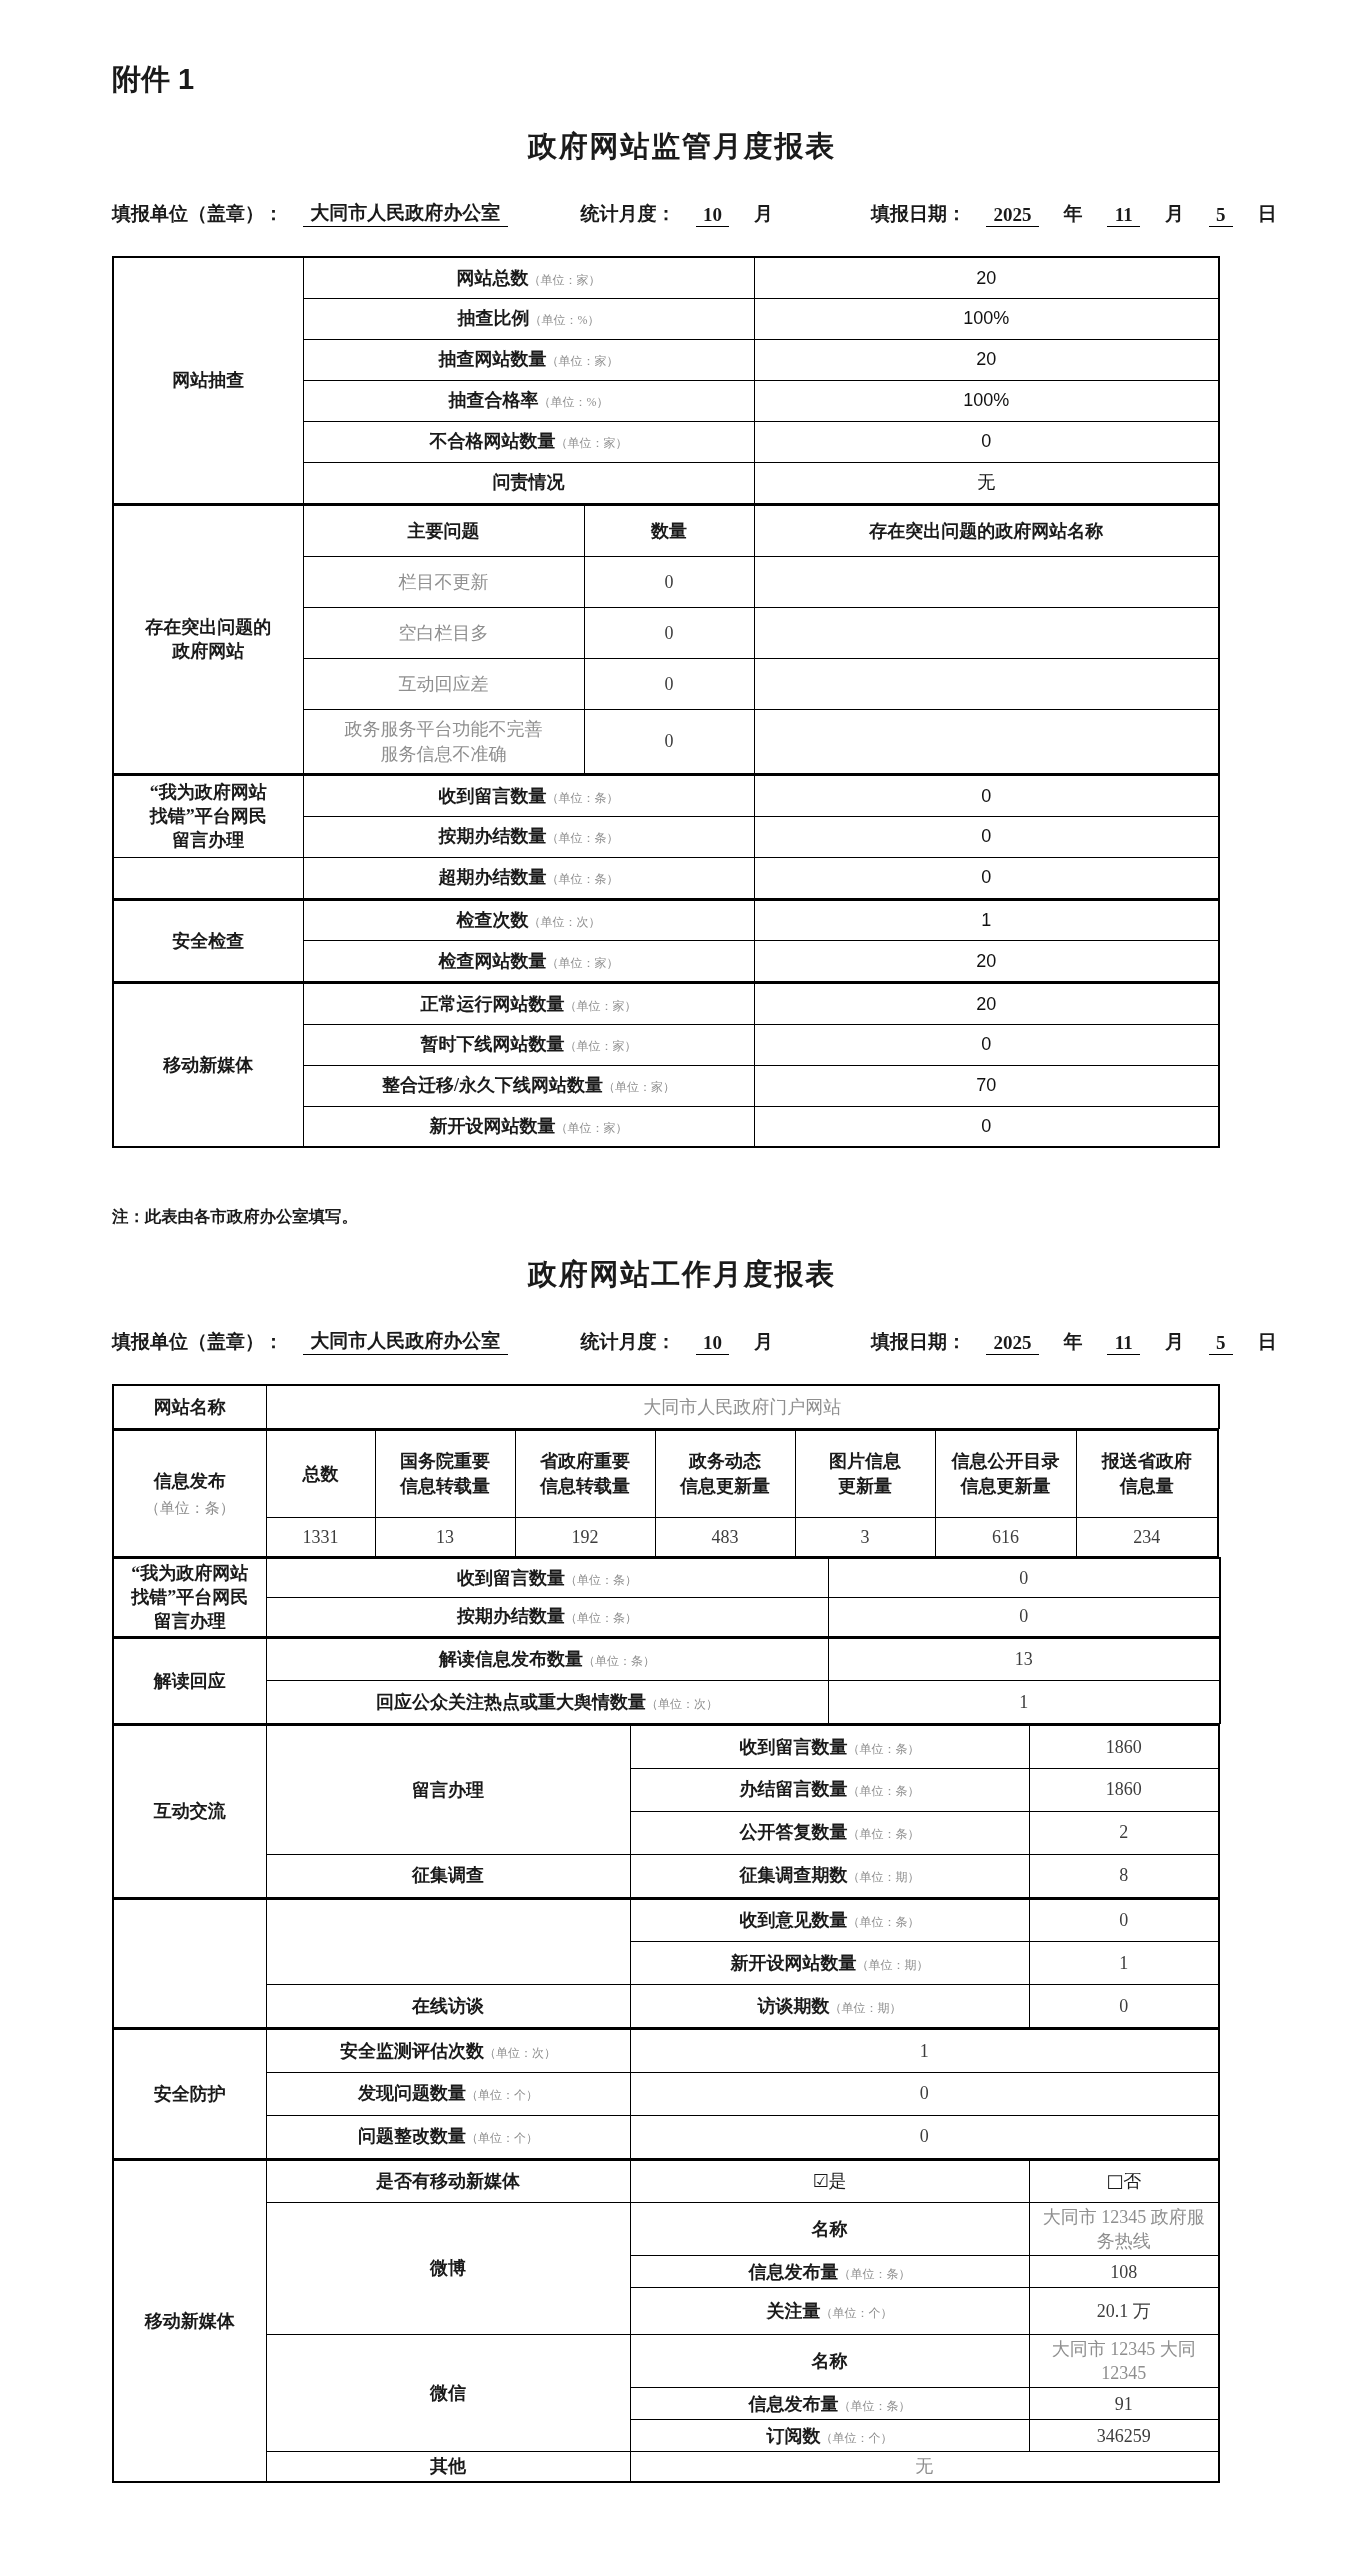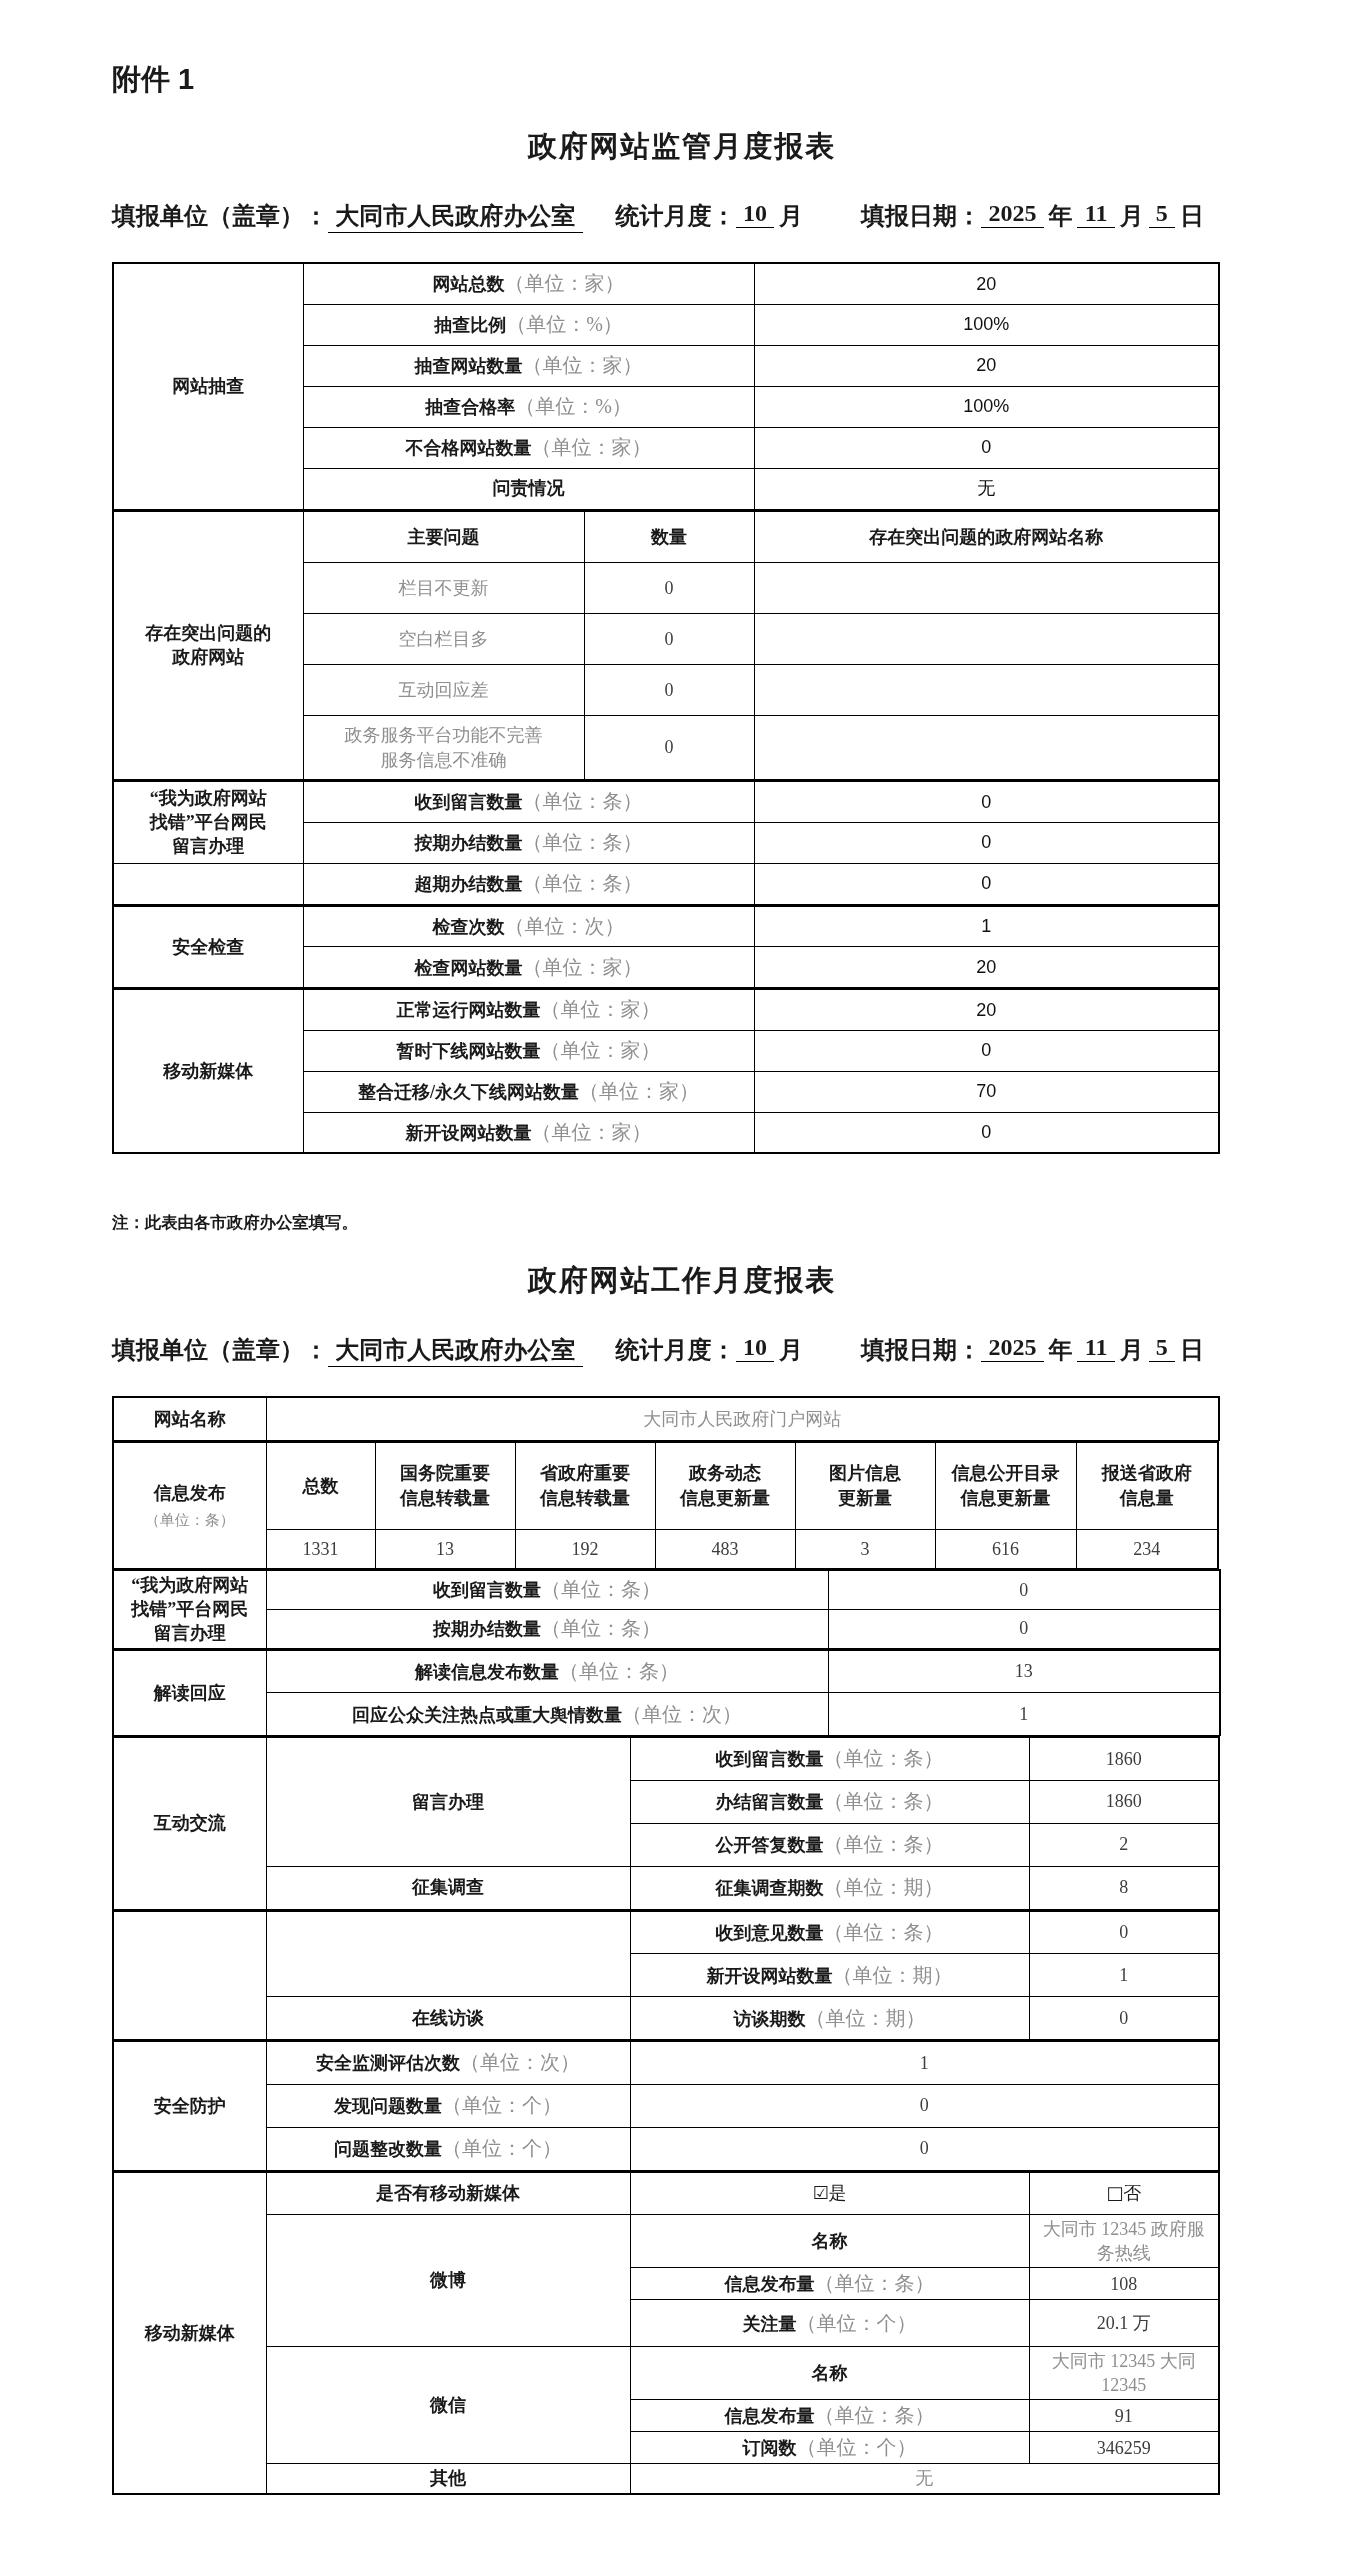--- a/index.html
+++ b/index.html
@@ -1,33 +1,33 @@
 <!DOCTYPE html>
 <html style="font-size:9.7px"><head>
 <meta charset="utf-8">
 <style>
   html,body{margin:0;padding:0;background:#fff;}
   body{font-family:"Liberation Serif",serif;color:#1a1a1a;}
   .doc{width:1364px;padding-top:60px;box-sizing:border-box;padding-bottom:36px;}
   .att{margin-left:112px;font-family:"Liberation Sans",sans-serif;font-weight:700;font-size:29px;}
   .title{margin:27px 0 0 0;text-align:center;font-weight:700;font-size:29px;letter-spacing:1.8px;font-family:"Liberation Serif",serif;}
-  .filing{margin:33px 0 0 112px;font-size:24px;font-weight:700;display:flex;align-items:flex-start;white-space:nowrap;}
+  .filing{margin:33px 0 0 112px;font-size:19px;font-weight:700;display:flex;align-items:flex-end;white-space:nowrap;gap:20px;}
   .filing .sep1{display:inline-block;width:33px;}
   .filing .sep2{display:inline-block;width:58px;}
   .uline{border-bottom:1.5px solid #000;padding:0 7.3px;display:inline-block;}
   .fu{margin-left:4.9px;}
   .twrap{margin:29px 0 0 112px;width:1106px;}
   table.band{border-collapse:collapse;table-layout:fixed;width:1106px;border-left:2.4px solid #000;border-right:2.4px solid #000;}
   table.band.bt{border-top:2.4px solid #000;}
   table.band.bb{border-bottom:2.4px solid #000;}
   .band td{border:1.2px solid #000;text-align:center;vertical-align:middle;white-space:pre-line;padding:1.8px 4.9px;box-sizing:border-box;font-size:18px;line-height:1.35;}
   .secA{font-weight:600;}
   .secB{font-weight:600;}
   .lbl .l{font-weight:600;}
-  .lbl .u{color:#8f8f8f;font-size:20px;font-weight:400;}
+  .lbl .u{color:#8f8f8f;font-size:12px;font-weight:400;}
   .hdr{font-weight:600;}
   .hdr2{font-weight:600;font-size:17px;line-height:1.45;}
   .v1{font-family:"Liberation Sans",sans-serif;font-size:18px;color:#111;}
   .v2{font-family:"Liberation Serif",serif;font-size:17.6px;color:#3d3d3d;}
   .gray{color:#8f8f8f;}
   .grayv{color:#8f8f8f;font-size:17px;margin-top:28px;}
   .namev{color:#8f8f8f;font-size:14px;padding:1.8px 1.2px;}
   .plbl{color:#8f8f8f;font-weight:400;}
   .chk{font-family:"DejaVu Sans",sans-serif;font-size:17.6px;}
   .infoA .l{font-weight:700;display:block;}

